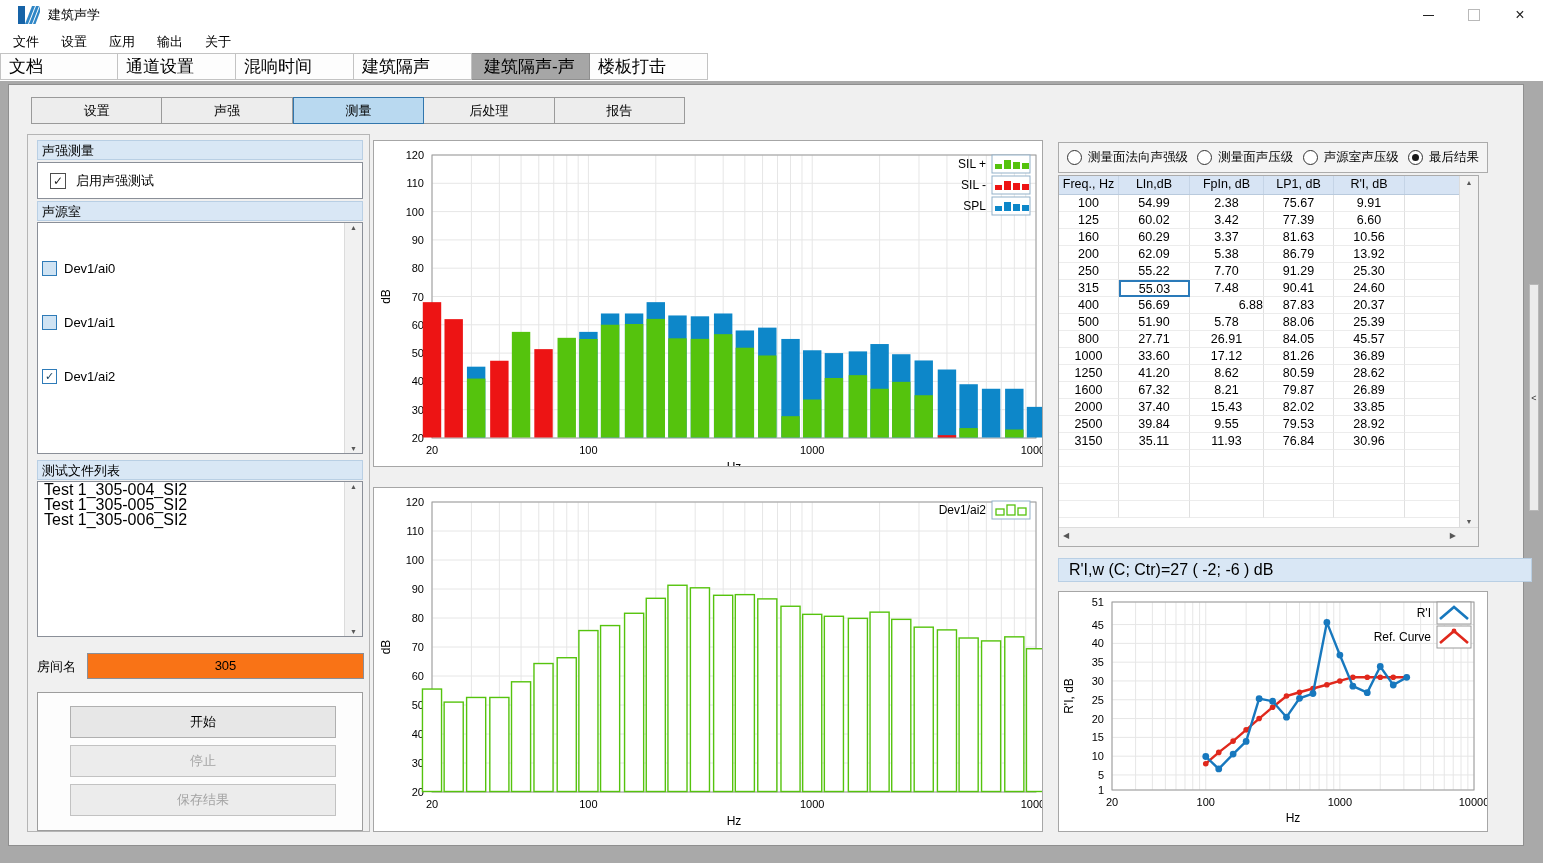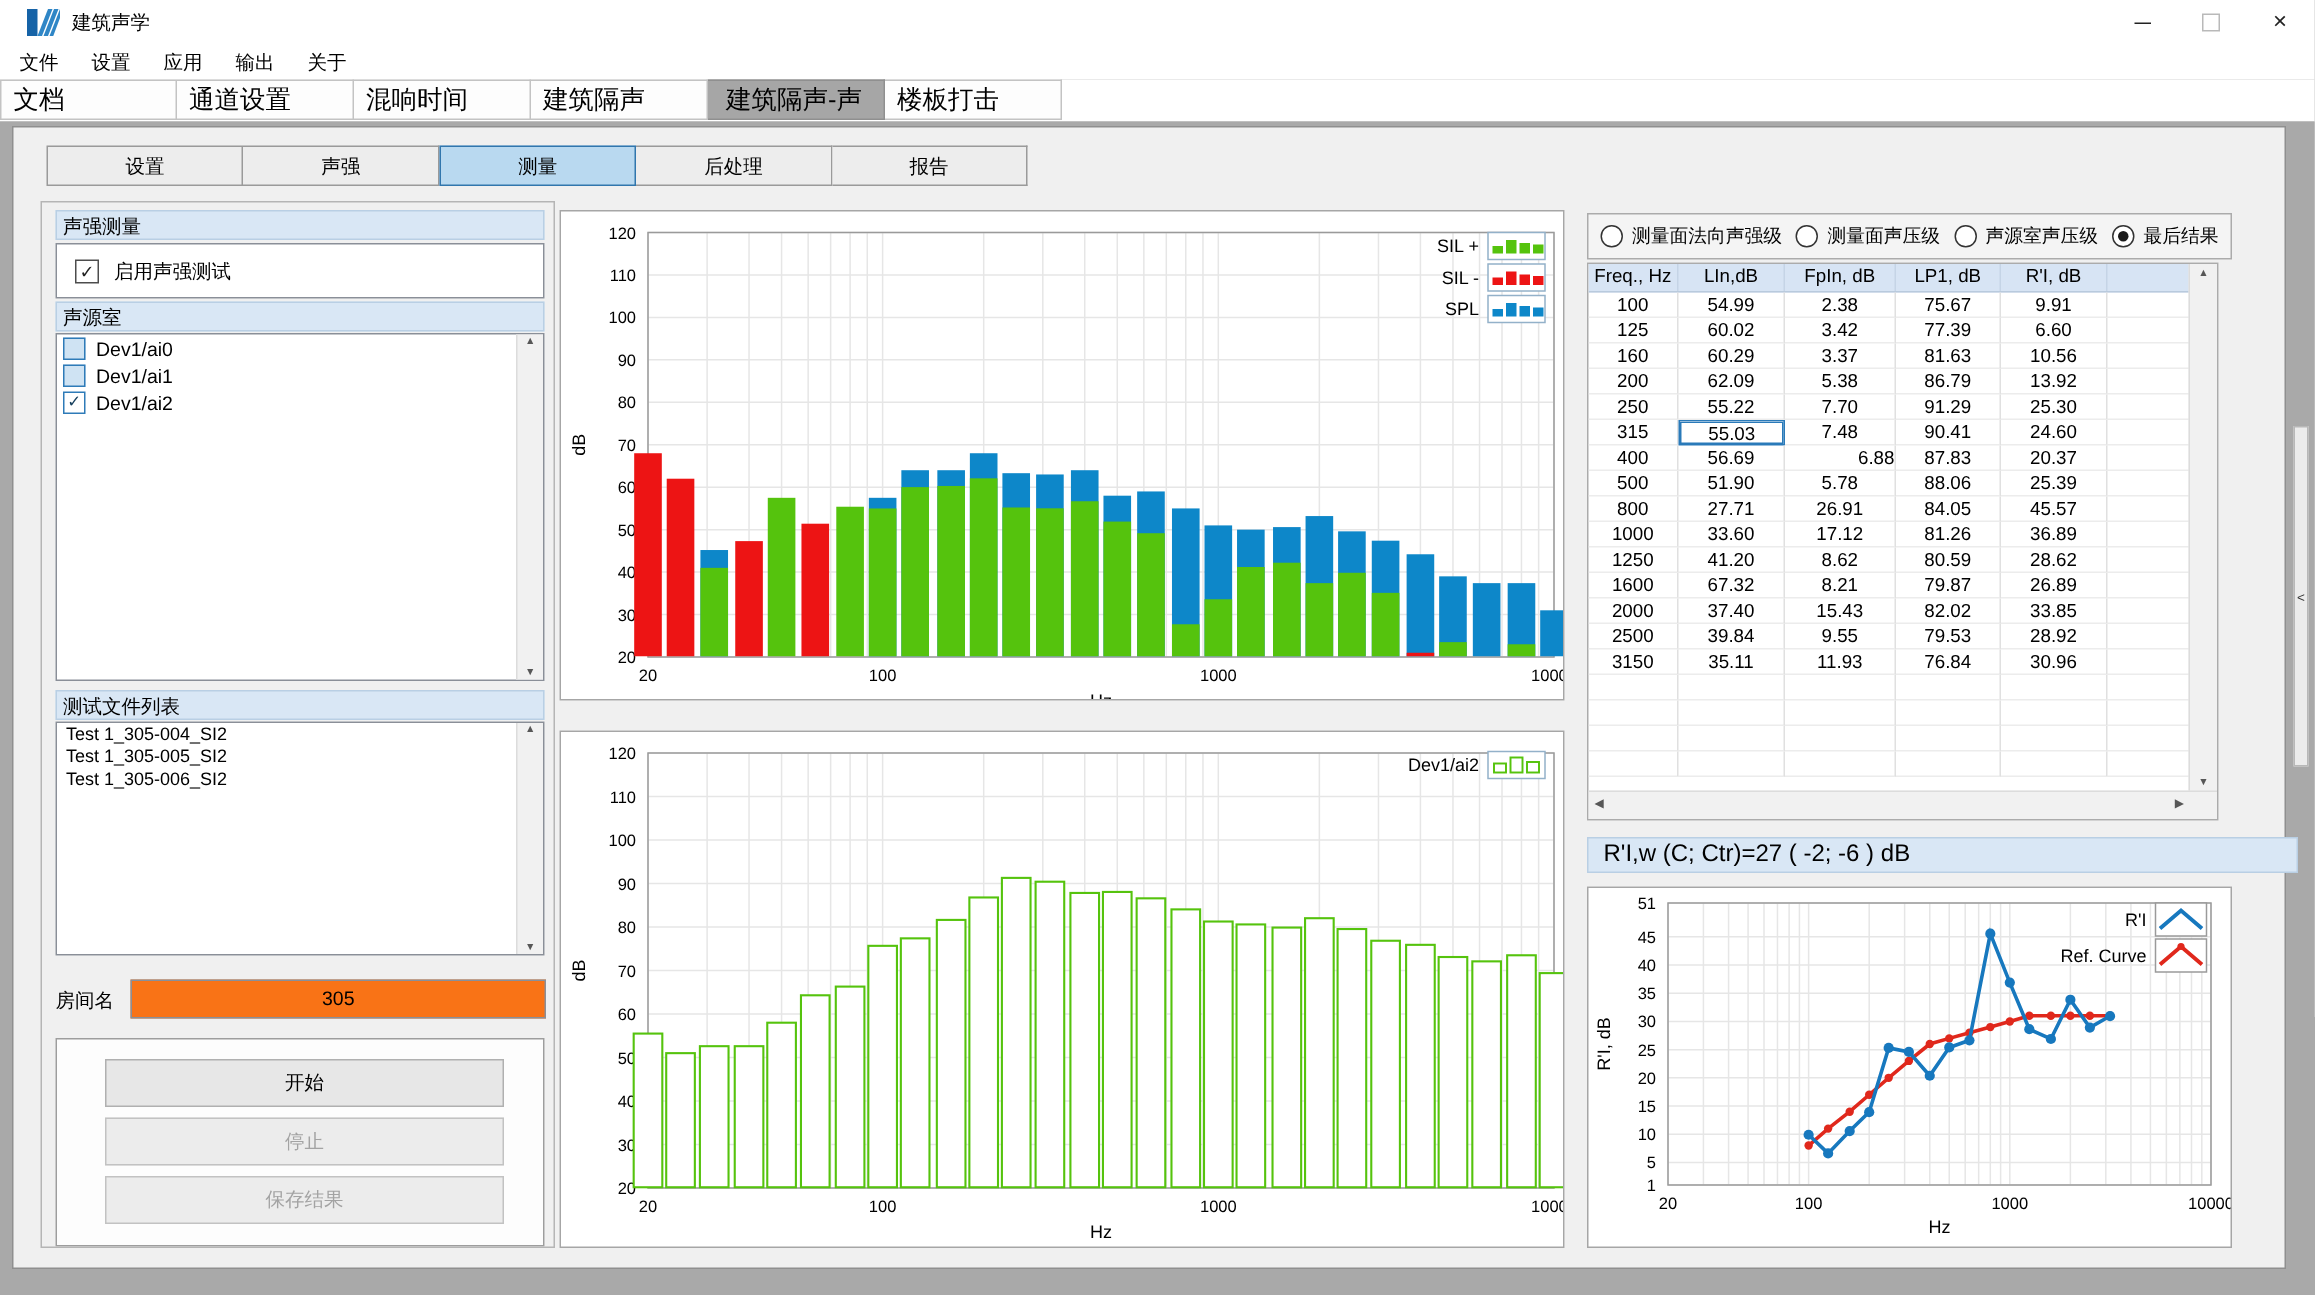--- a/index.html
+++ b/index.html
@@ -31,24 +31,24 @@
   .subtabs{position:absolute;left:22px;top:12px;width:654px;height:27px;display:flex;}
   .subtab{flex:1;height:27px;line-height:25px;text-align:center;background:#ededed;border:1px solid #9a9a9a;border-left:none;box-sizing:border-box;font-size:13px;cursor:default;}
   .subtab:first-child{border-left:1px solid #9a9a9a;}
   .subtab.active{background:#b9d9f0;border:1px solid #3176ad;}
   
   .left-group{position:absolute;left:18px;top:49px;width:343px;height:698px;border:1px solid #b5b5b5;background:#f0f0f0;box-sizing:border-box;}
   .sec-header{position:absolute;left:9px;width:326px;height:20px;background:#d9e7f5;border:1px solid #b9cfe4;box-sizing:border-box;line-height:19px;padding-left:4px;font-size:13px;}
   .box{position:absolute;left:9px;width:326px;background:#ffffff;border:1px solid #8a8f98;box-sizing:border-box;}
   .chk-row{display:flex;align-items:center;height:100%;padding-left:12px;}
   .chk{width:14px;height:14px;border:1px solid #4d4d4d;background:#fff;display:inline-flex;align-items:center;justify-content:center;font-size:12px;line-height:12px;color:#222;}
-  .list-item{display:flex;align-items:center;height:18px;padding-left:4px;font-size:13px;}
+  .list-item{display:flex;align-items:center;height:18px;padding-left:4px;font-size:13px;margin-top:36px;}
   .lchk{width:13px;height:13px;border:1px solid #2e7bb8;background:#cfe3f3;margin-right:7px;display:inline-flex;align-items:center;justify-content:center;font-size:11px;line-height:11px;color:#17405e;}
   .lchk.on{background:#ffffff;}
-  .file-item{height:15px;line-height:15px;padding-left:6px;font-size:12px;}
+  .file-item{height:15px;line-height:15px;padding-left:6px;font-size:16px;}
   .vscroll{position:absolute;right:0;top:0;bottom:0;width:17px;background:#f1f1f1;border-left:1px solid #dcdcdc;}
   .vscroll .up{position:absolute;top:1px;left:0;right:0;text-align:center;font-size:7px;color:#575757;}
   .vscroll .dn{position:absolute;bottom:1px;left:0;right:0;text-align:center;font-size:7px;color:#575757;}
   .room-label{position:absolute;left:9px;top:523px;font-size:13px;}
   .room-input{position:absolute;left:59px;top:518px;width:277px;height:26px;background:#f97316;border:1px solid #8a8f98;box-sizing:border-box;text-align:center;line-height:24px;font-size:13px;}
   .btn-box{position:absolute;left:9px;top:557px;width:326px;height:139px;background:#fdfdfd;border:1px solid #9d9d9d;box-sizing:border-box;}
   .act-btn{position:absolute;left:32px;width:266px;height:32px;background:#e7e7e7;border:1px solid #b0b0b0;box-sizing:border-box;text-align:center;line-height:30px;font-size:13px;}
   .act-btn.disabled{color:#a3a3a3;background:#ececec;border-color:#c2c2c2;}
   
   .chart-panel{position:absolute;background:#ffffff;border:1px solid #a6a6a6;box-sizing:border-box;}

